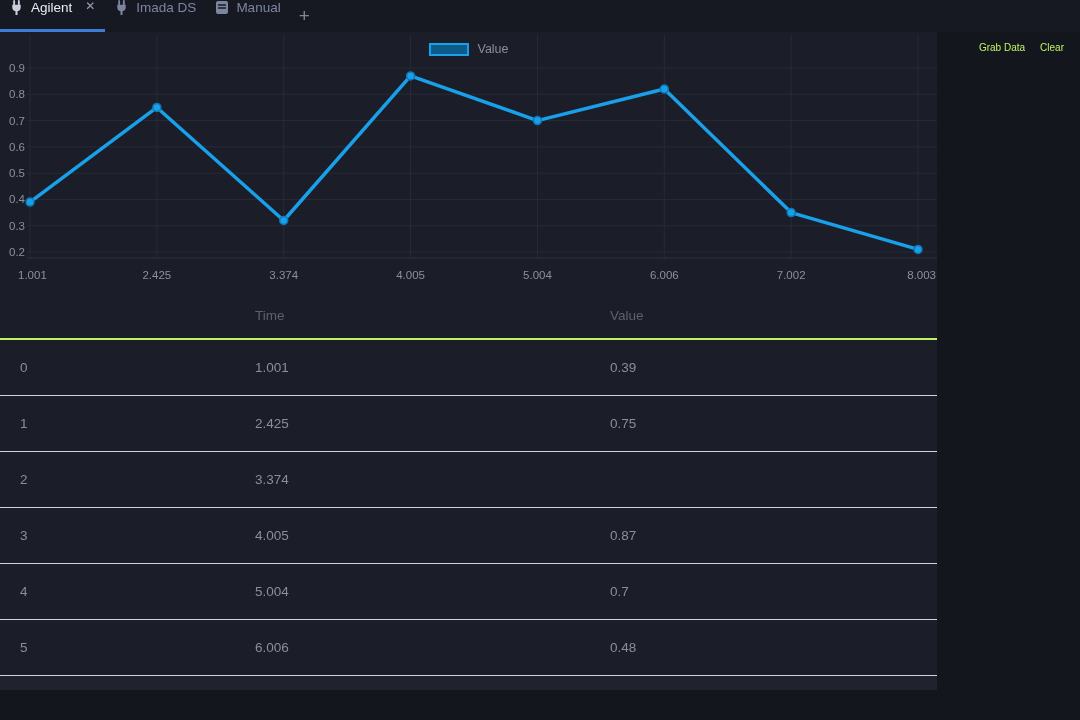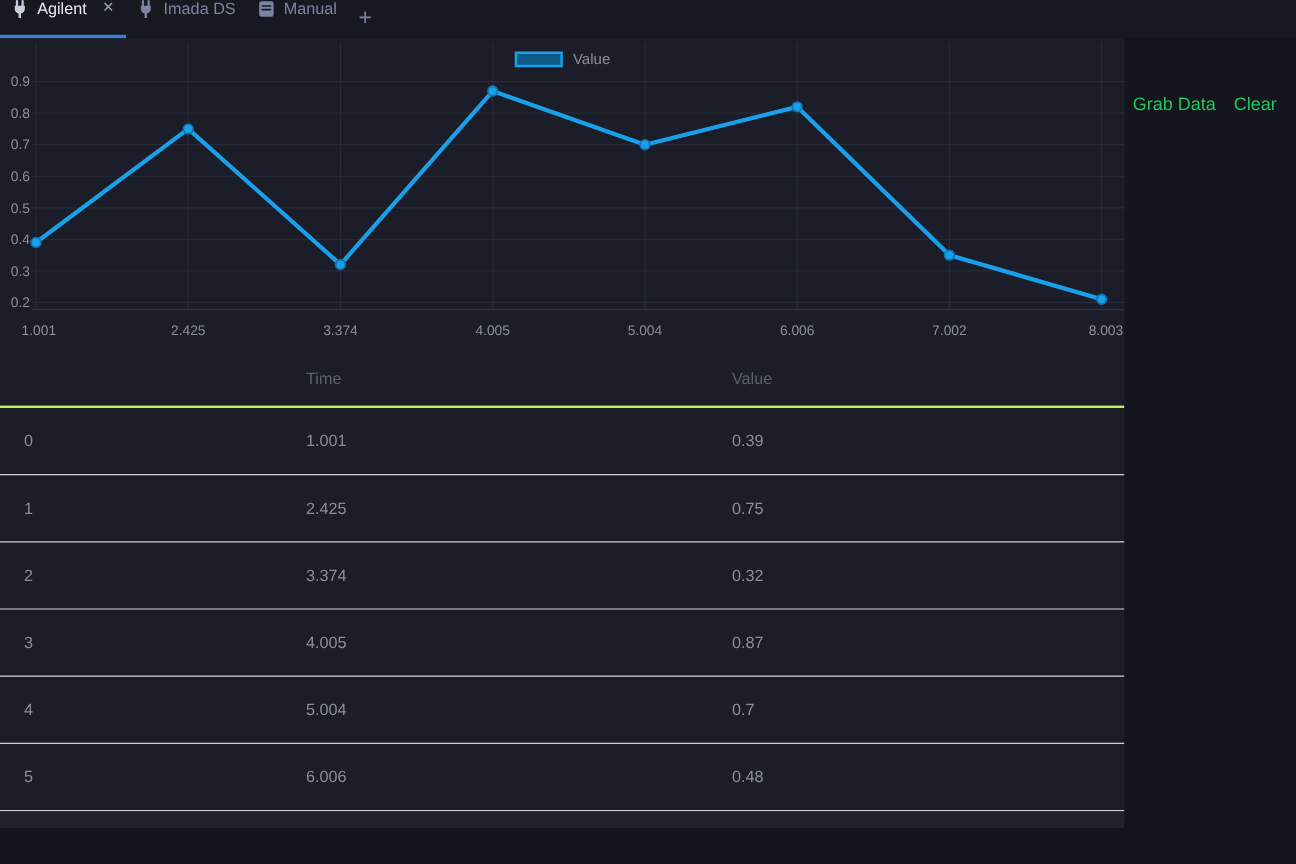--- a/index.html
+++ b/index.html
@@ -33,21 +33,21 @@
   .thead{display:flex;height:48px;align-items:center;color:#5c6170;
          border-bottom:2px solid #bef264;}
   .trow{display:flex;height:56px;align-items:center;border-bottom:1.5px solid rgba(236,238,244,0.88);}
   .trow-partial{height:14px;background:#20232e;}
   .c-idx{width:235px;padding-left:20px;}
   .c-time{width:355px;padding-left:20px;}
   .c-val{flex:1;padding-left:20px;}
 
   
   .actions{position:absolute;top:10px;right:16px;display:flex;gap:15px;}
-  .action-btn{color:#22c55e;font-size:15px;cursor:pointer;margin-top:37px;}
+  .action-btn{color:#bef264;font-size:10px;cursor:pointer;}
 </style>
 </head>
 <body>
 
 <div class="tabbar">
   <div class="tab active">
     <span class="ticon">
       <svg width="15" height="16" viewBox="0 0 16 17" fill="none">
         <path d="M5.5 1v4M10.5 1v4" stroke="#c9cedc" stroke-width="2" stroke-linecap="round"></path>
         <path d="M3.5 5h9v2.6a4.5 4.5 0 0 1-3.4 4.36V16h-2.2v-4.04A4.5 4.5 0 0 1 3.5 7.6V5z" fill="#c9cedc"></path>
@@ -145,21 +145,20 @@
             <div class="c-val">0.39</div>
           </div>
           <div class="trow">
             <div class="c-idx">1</div>
             <div class="c-time">2.425</div>
             <div class="c-val">0.75</div>
           </div>
           <div class="trow">
             <div class="c-idx">2</div>
             <div class="c-time">3.374</div>
-            <div class="c-val">0.32</div>
           </div>
           <div class="trow">
             <div class="c-idx">3</div>
             <div class="c-time">4.005</div>
             <div class="c-val">0.87</div>
           </div>
           <div class="trow">
             <div class="c-idx">4</div>
             <div class="c-time">5.004</div>
             <div class="c-val">0.7</div>

